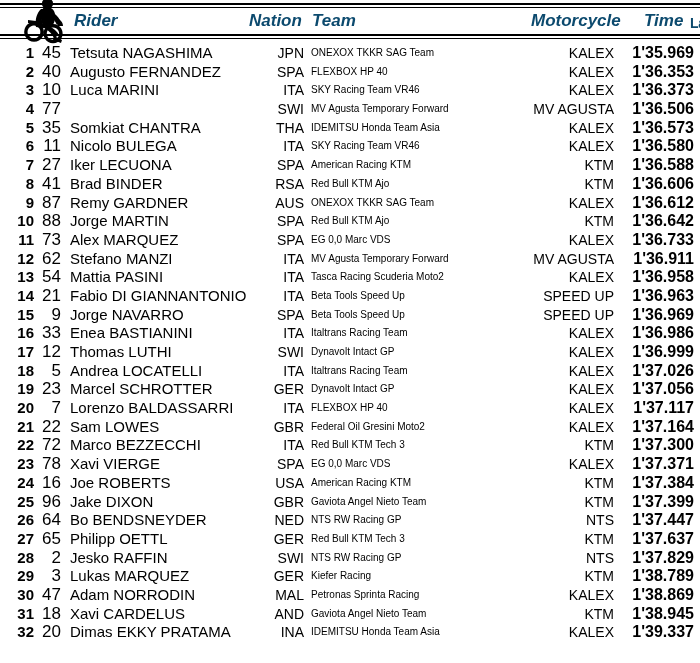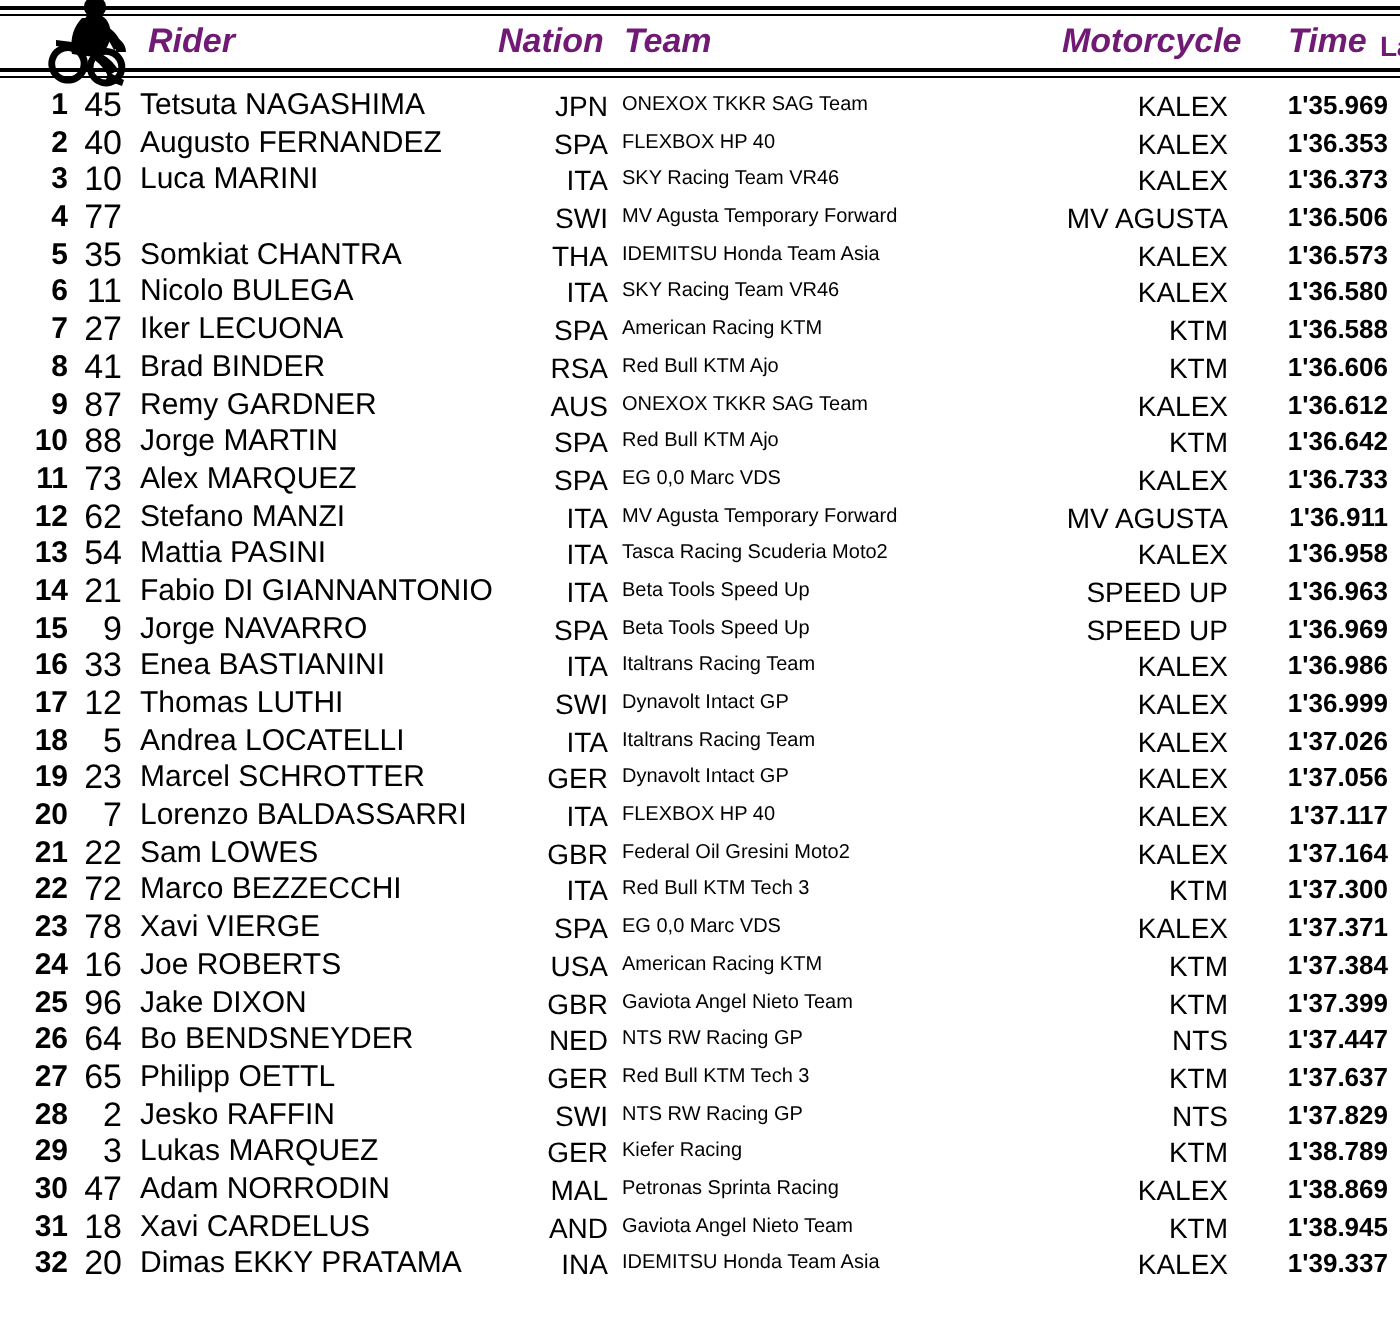--- a/index.html
+++ b/index.html
@@ -54,21 +54,21 @@
   .rider-icon svg { display: block; }
 
   .hcell {
     position: absolute;
     top: 11px;
     font-style: italic;
     font-weight: bold;
     font-size: 17px;
     line-height: 20px;
     white-space: nowrap;
-    color: #701a75;
+    color: #0c4a6e;
   }
   .h-rider      { left: 74px; }
   .h-nation     { left: 249px; }
   .h-team       { left: 312px; }
   .h-motorcycle { left: 531px; }
   .h-time       { left: 644px; }
   .h-laps {
     left: 690px;
     top: 13px;
     font-size: 14px;
@@ -132,21 +132,21 @@
     width: 154px;
     text-align: right;
     font-weight: normal;
     font-size: 14px;
   }
   .c-time {
     left: 612px;
     width: 82px;
     text-align: right;
     font-weight: bold;
-    font-size: 13px;
+    font-size: 16px;
   }
 </style>
 </head>
 <body>
 
 <div id="sheet">
 
   <div class="header-band">
     <div class="rule rule-top-a"></div>
     <div class="rule rule-top-b"></div>

